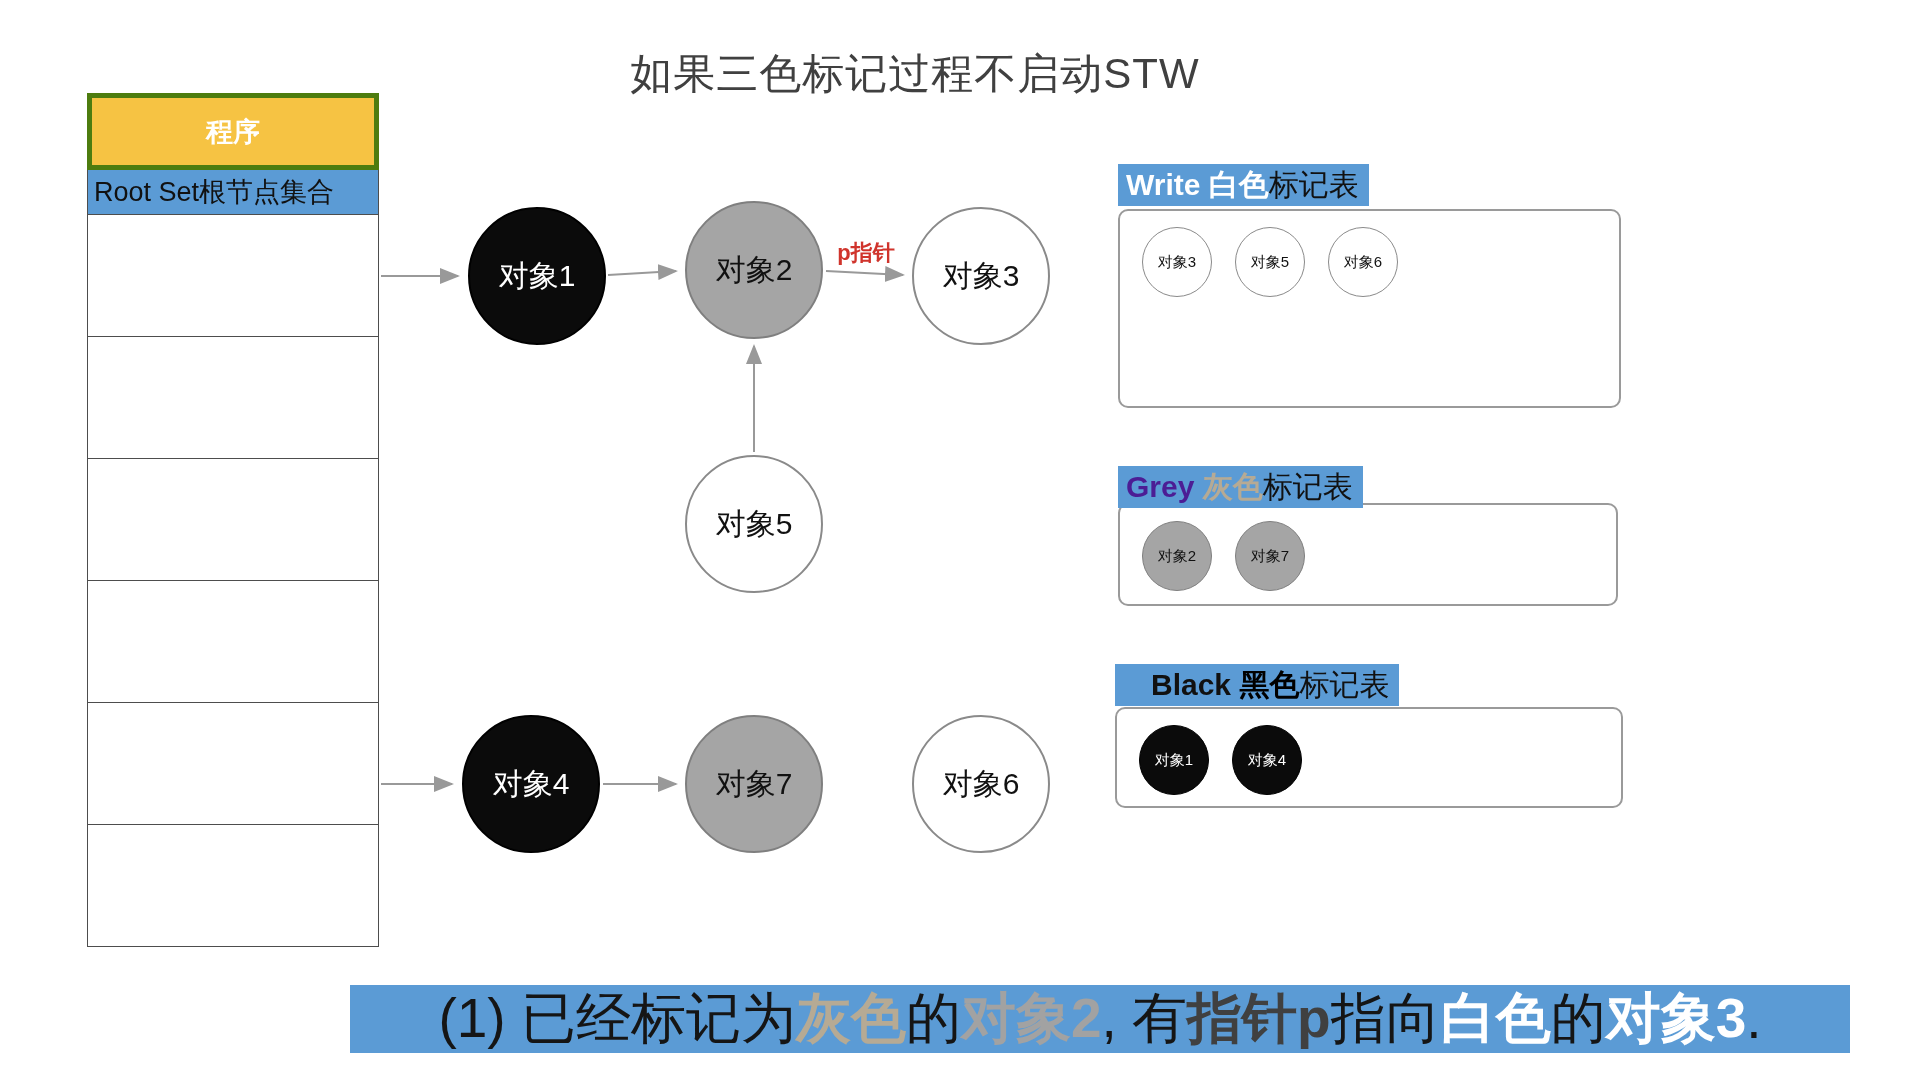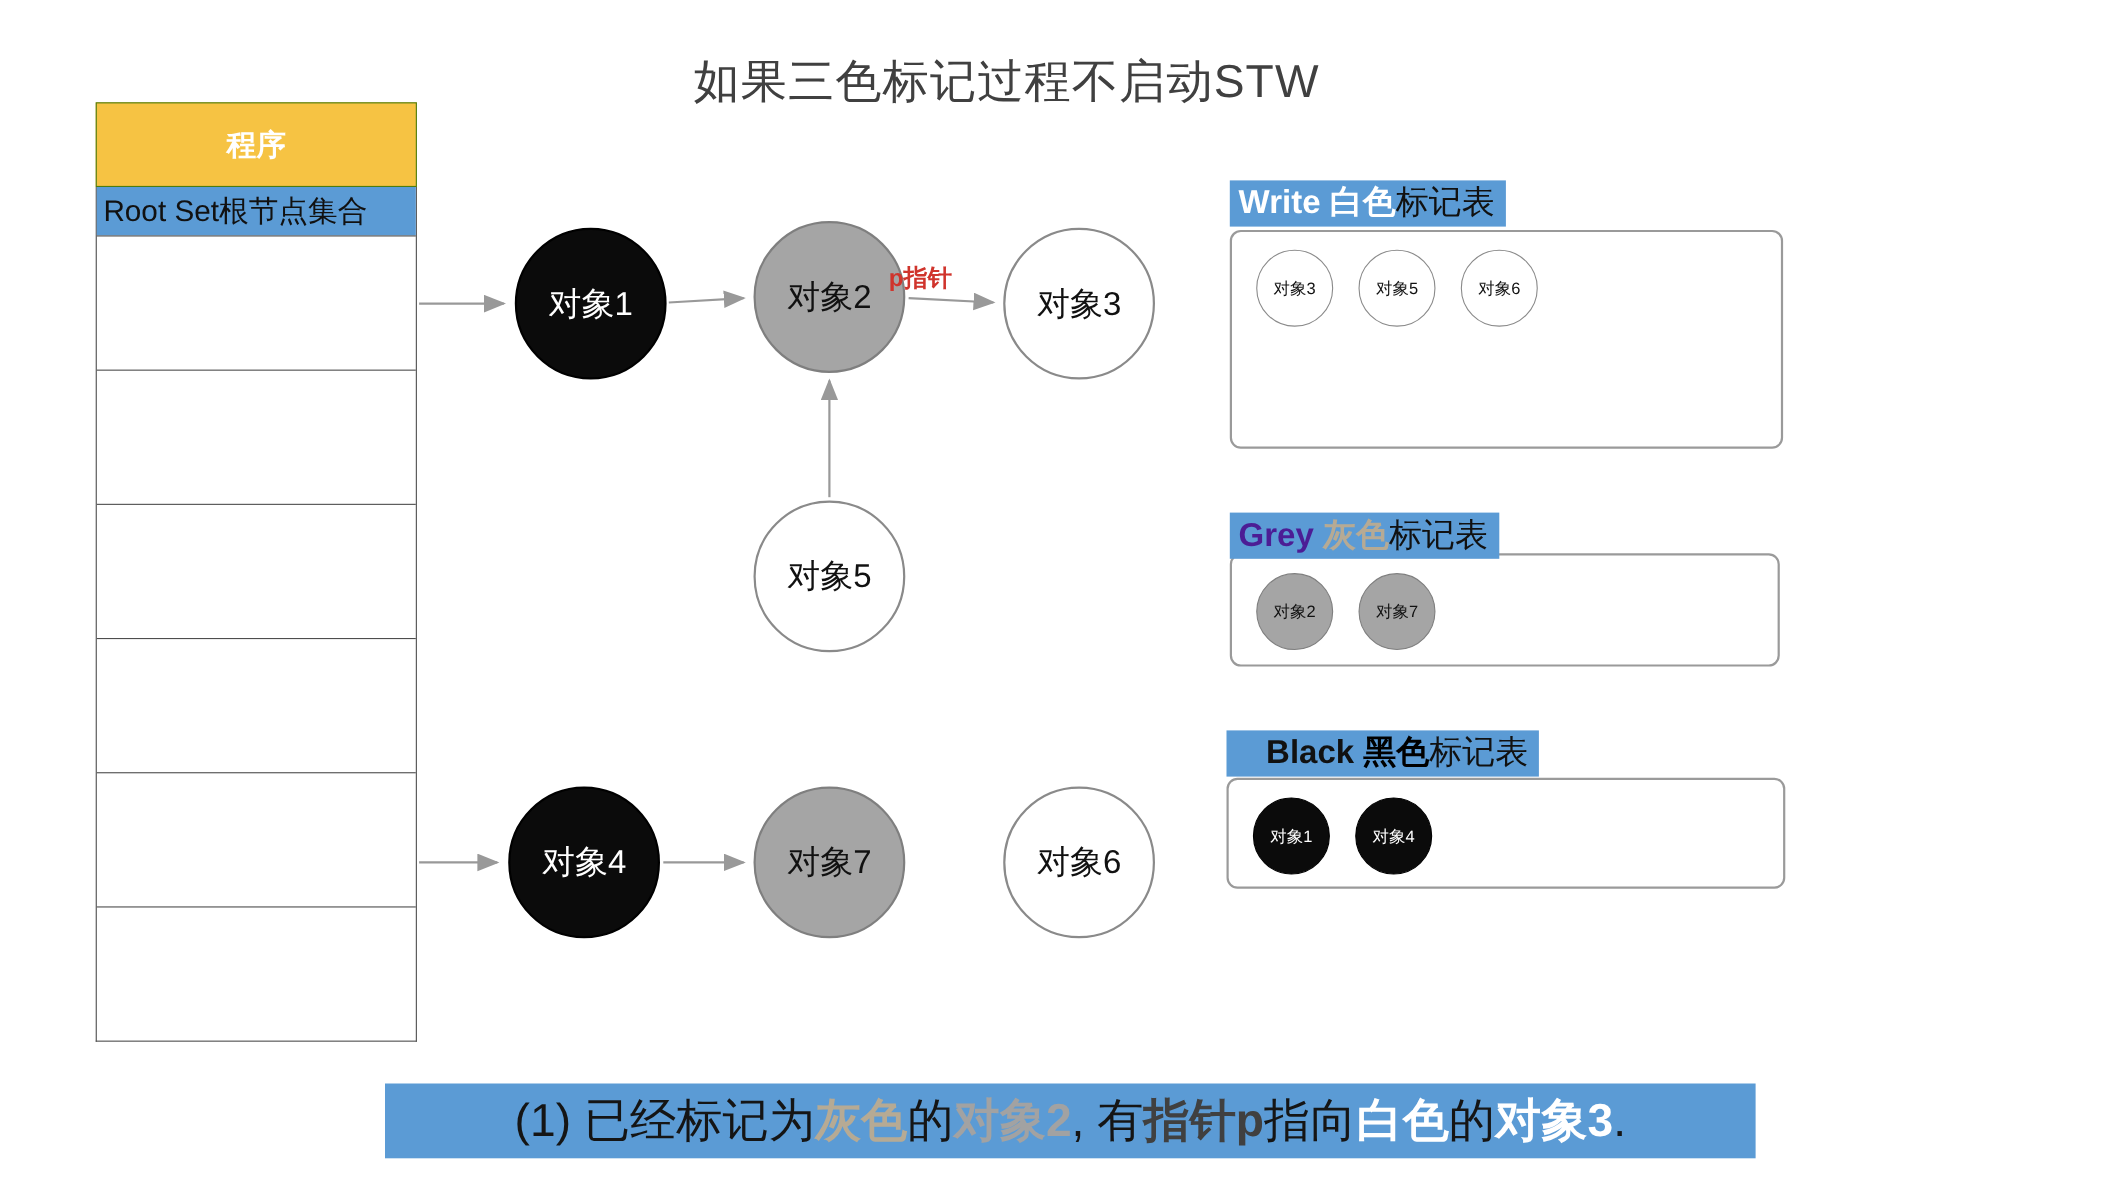--- a/index.html
+++ b/index.html
@@ -9,21 +9,21 @@
     font-family:"Liberation Sans", sans-serif; overflow:hidden; color:#1c1c1c;
   }
   .title {
     position:absolute; left:0; top:46px; width:1830px; text-align:center;
     font-size:42px; color:#404040; letter-spacing:1px;
   }
 
   
   .prog-table { position:absolute; left:87px; top:93px; width:292px; }
   .prog-header {
-    height:77px; background:#f6c343; border:1px solid #4d7c0f;
+    height:77px; background:#f6c343; border:5px solid #4d7c0f;
     display:flex; align-items:center; justify-content:center;
     color:#ffffff; font-weight:bold; font-size:27px;
   }
   .prog-body { border:1px solid #4d4d4d; border-top:none; }
   .prog-root {
     height:44px; background:#5b9bd5; color:#111;
     font-size:27px; display:flex; align-items:center; padding-left:6px;
     white-space:nowrap;
     text-align:center;
   }
@@ -34,21 +34,21 @@
     position:absolute; width:138px; height:138px; border-radius:50%;
     display:flex; align-items:center; justify-content:center; font-size:30px;
   }
   .node.black { background:#0b0b0b; border:2px solid #000; color:#fff; }
   .node.grey  { background:#a5a5a5; border:2px solid #7f7f7f; color:#111; }
   .node.white { background:#fff; border:2px solid #8a8a8a; color:#111; }
 
   .arrows { position:absolute; left:0; top:0; pointer-events:none; }
 
   .pointer-label {
-    position:absolute; left:808px; top:238px; width:116px; 
+    position:absolute; left:808px; top:238px; width:116px; text-align:center;
     font-size:22px; font-weight:bold; color:#d0342c;
   }
 
   
   .panel-header {
     position:absolute; background:#5b9bd5; height:42px; line-height:42px;
     padding:0 10px 0 8px; font-size:30px; white-space:nowrap; z-index:3;
   }
   .panel-body {
     position:absolute; border:2px solid #9a9a9a; border-radius:10px; background:#fff;
@@ -65,23 +65,23 @@
   .hdr-white-en { color:#ffffff; font-weight:bold; }
   .hdr-white-cn { color:#ffffff; font-weight:bold; }
   .hdr-grey-en  { color:#4c1d95; font-weight:bold; }
   .hdr-grey-cn  { color:#b6aa94; font-weight:bold; }
   .hdr-black-en { color:#111111; font-weight:bold;margin-left:28px; }
   .hdr-black-cn { color:#000000; font-weight:bold; }
   .hdr-suffix   { color:#111111; font-weight:normal; }
 
   
   .caption {
-    position:absolute; left:350px; top:985px; width:1246px; height:68px;
+    position:absolute; left:350px; top:985px; width:1500px; height:68px;
     background:#5b9bd5; display:flex; align-items:center; justify-content:center;
-    font-size:42px; white-space:nowrap;
+    font-size:55px; white-space:nowrap;
   }
   .cap-dark { color:#151515; }
   .cap-tan  { color:#b6aa94; font-weight:bold; }
   .cap-grey { color:#a2a2a2; font-weight:bold; }
   .cap-red  { color:#404040; font-weight:bold; }
   .cap-white{ color:#ffffff; font-weight:bold; }
 </style>
 </head>
 <body>
 

